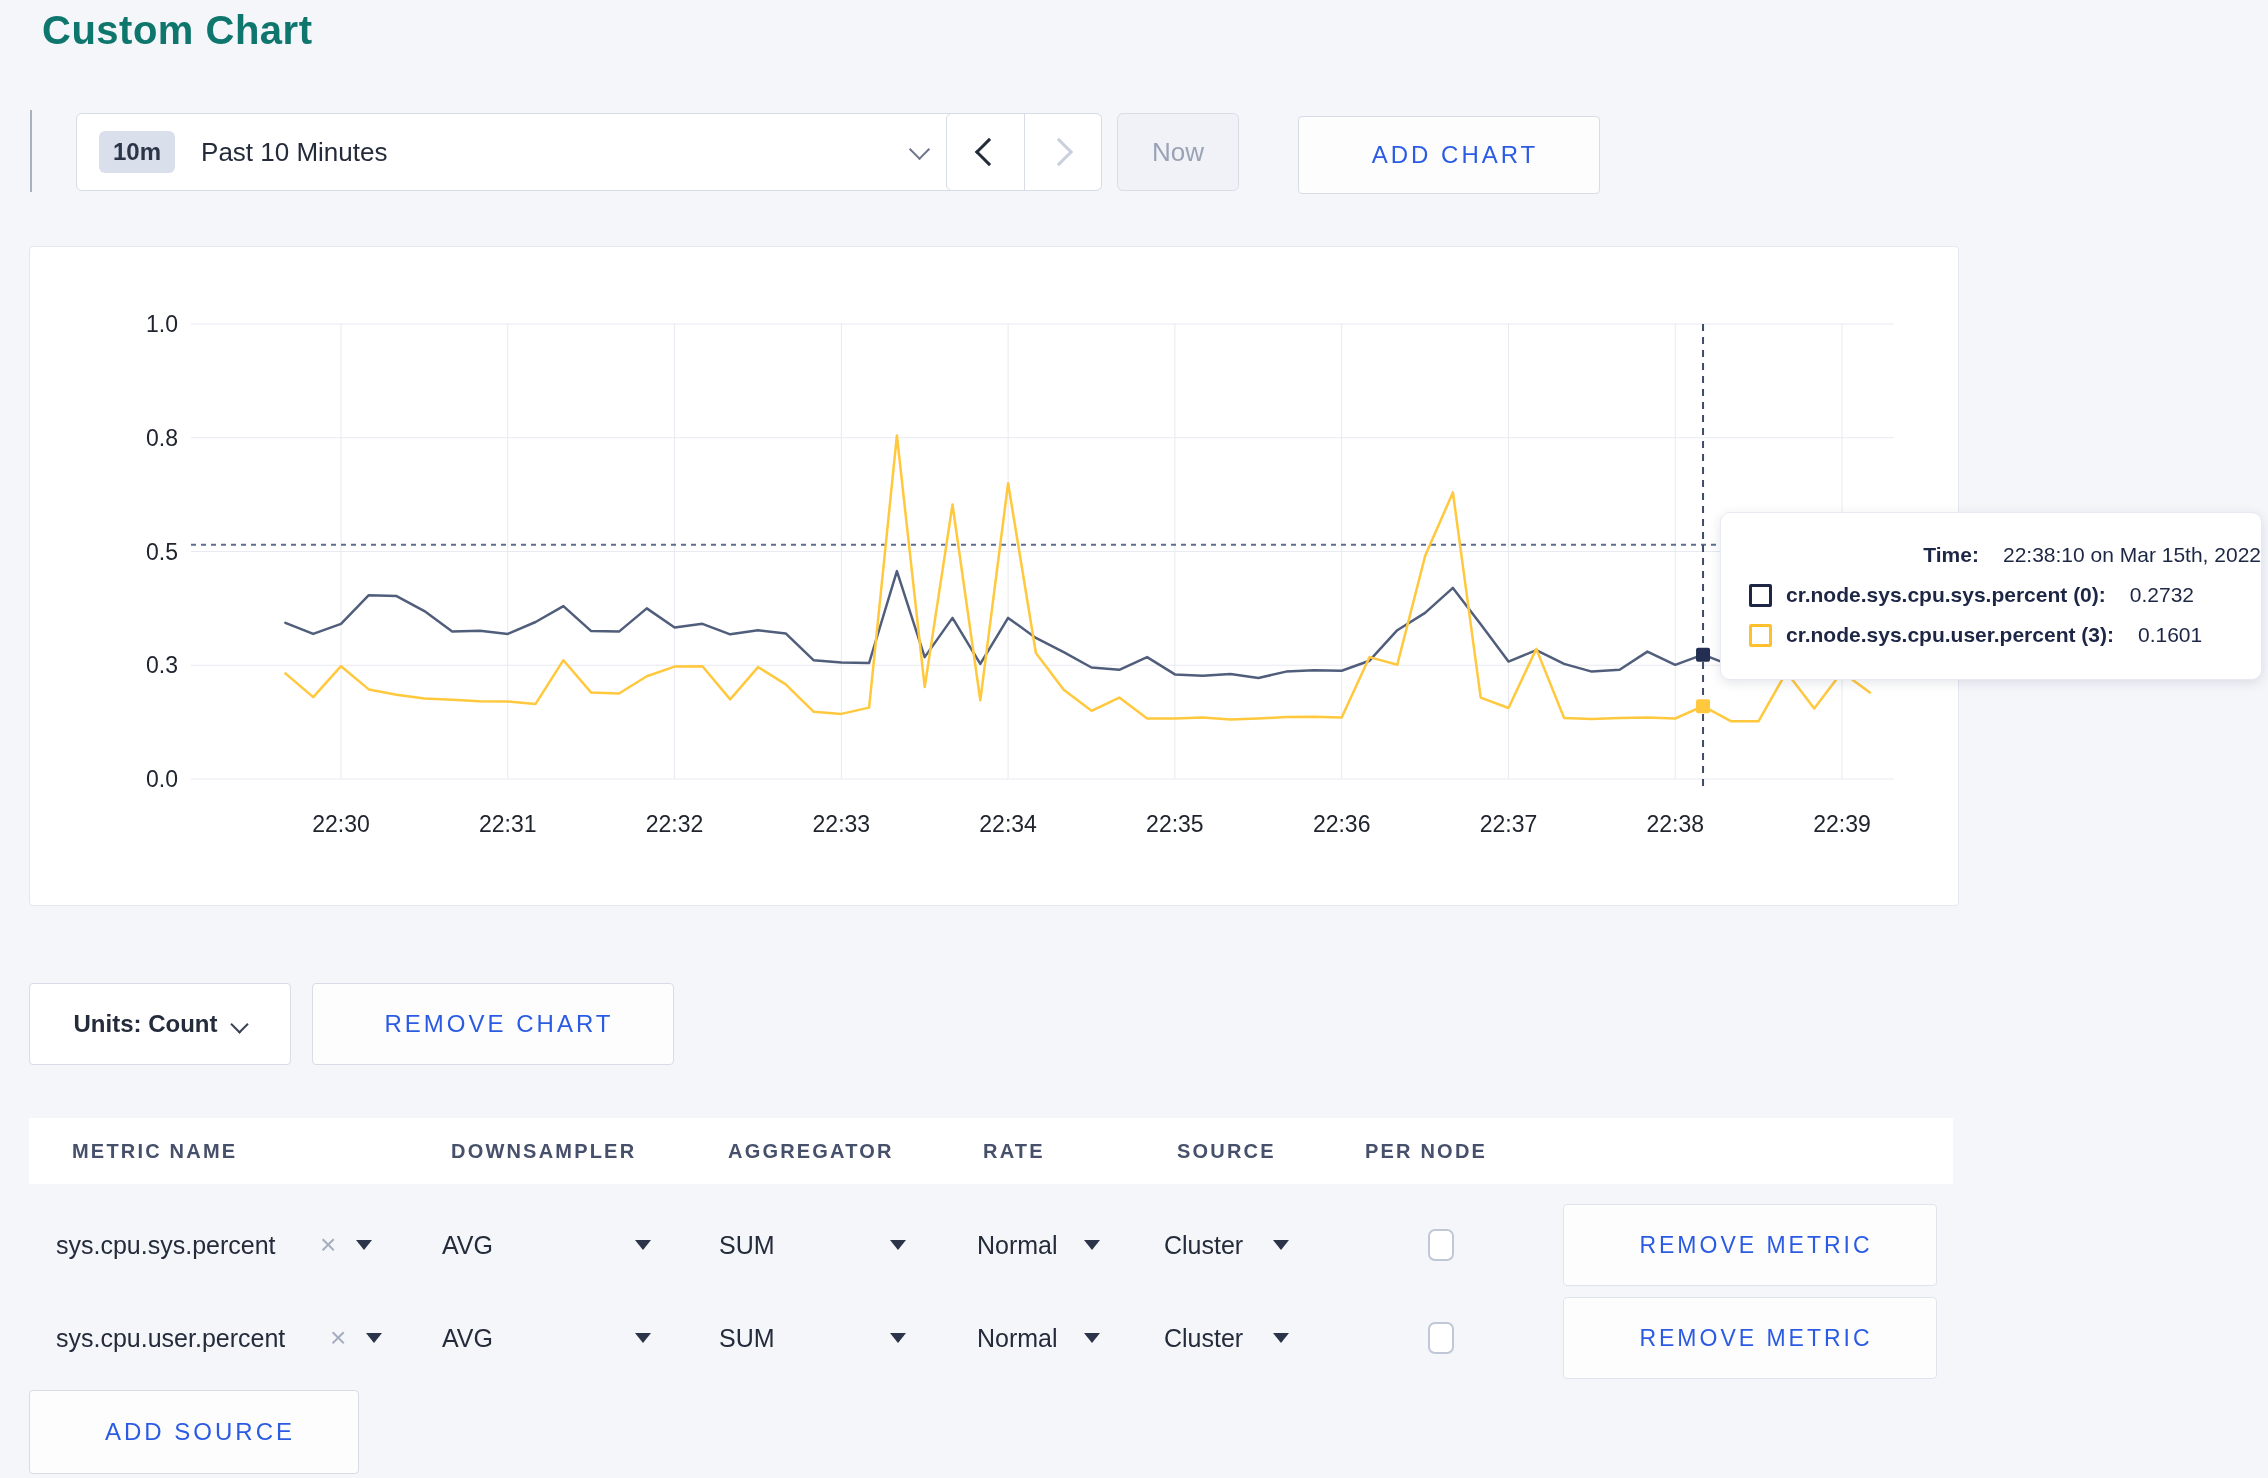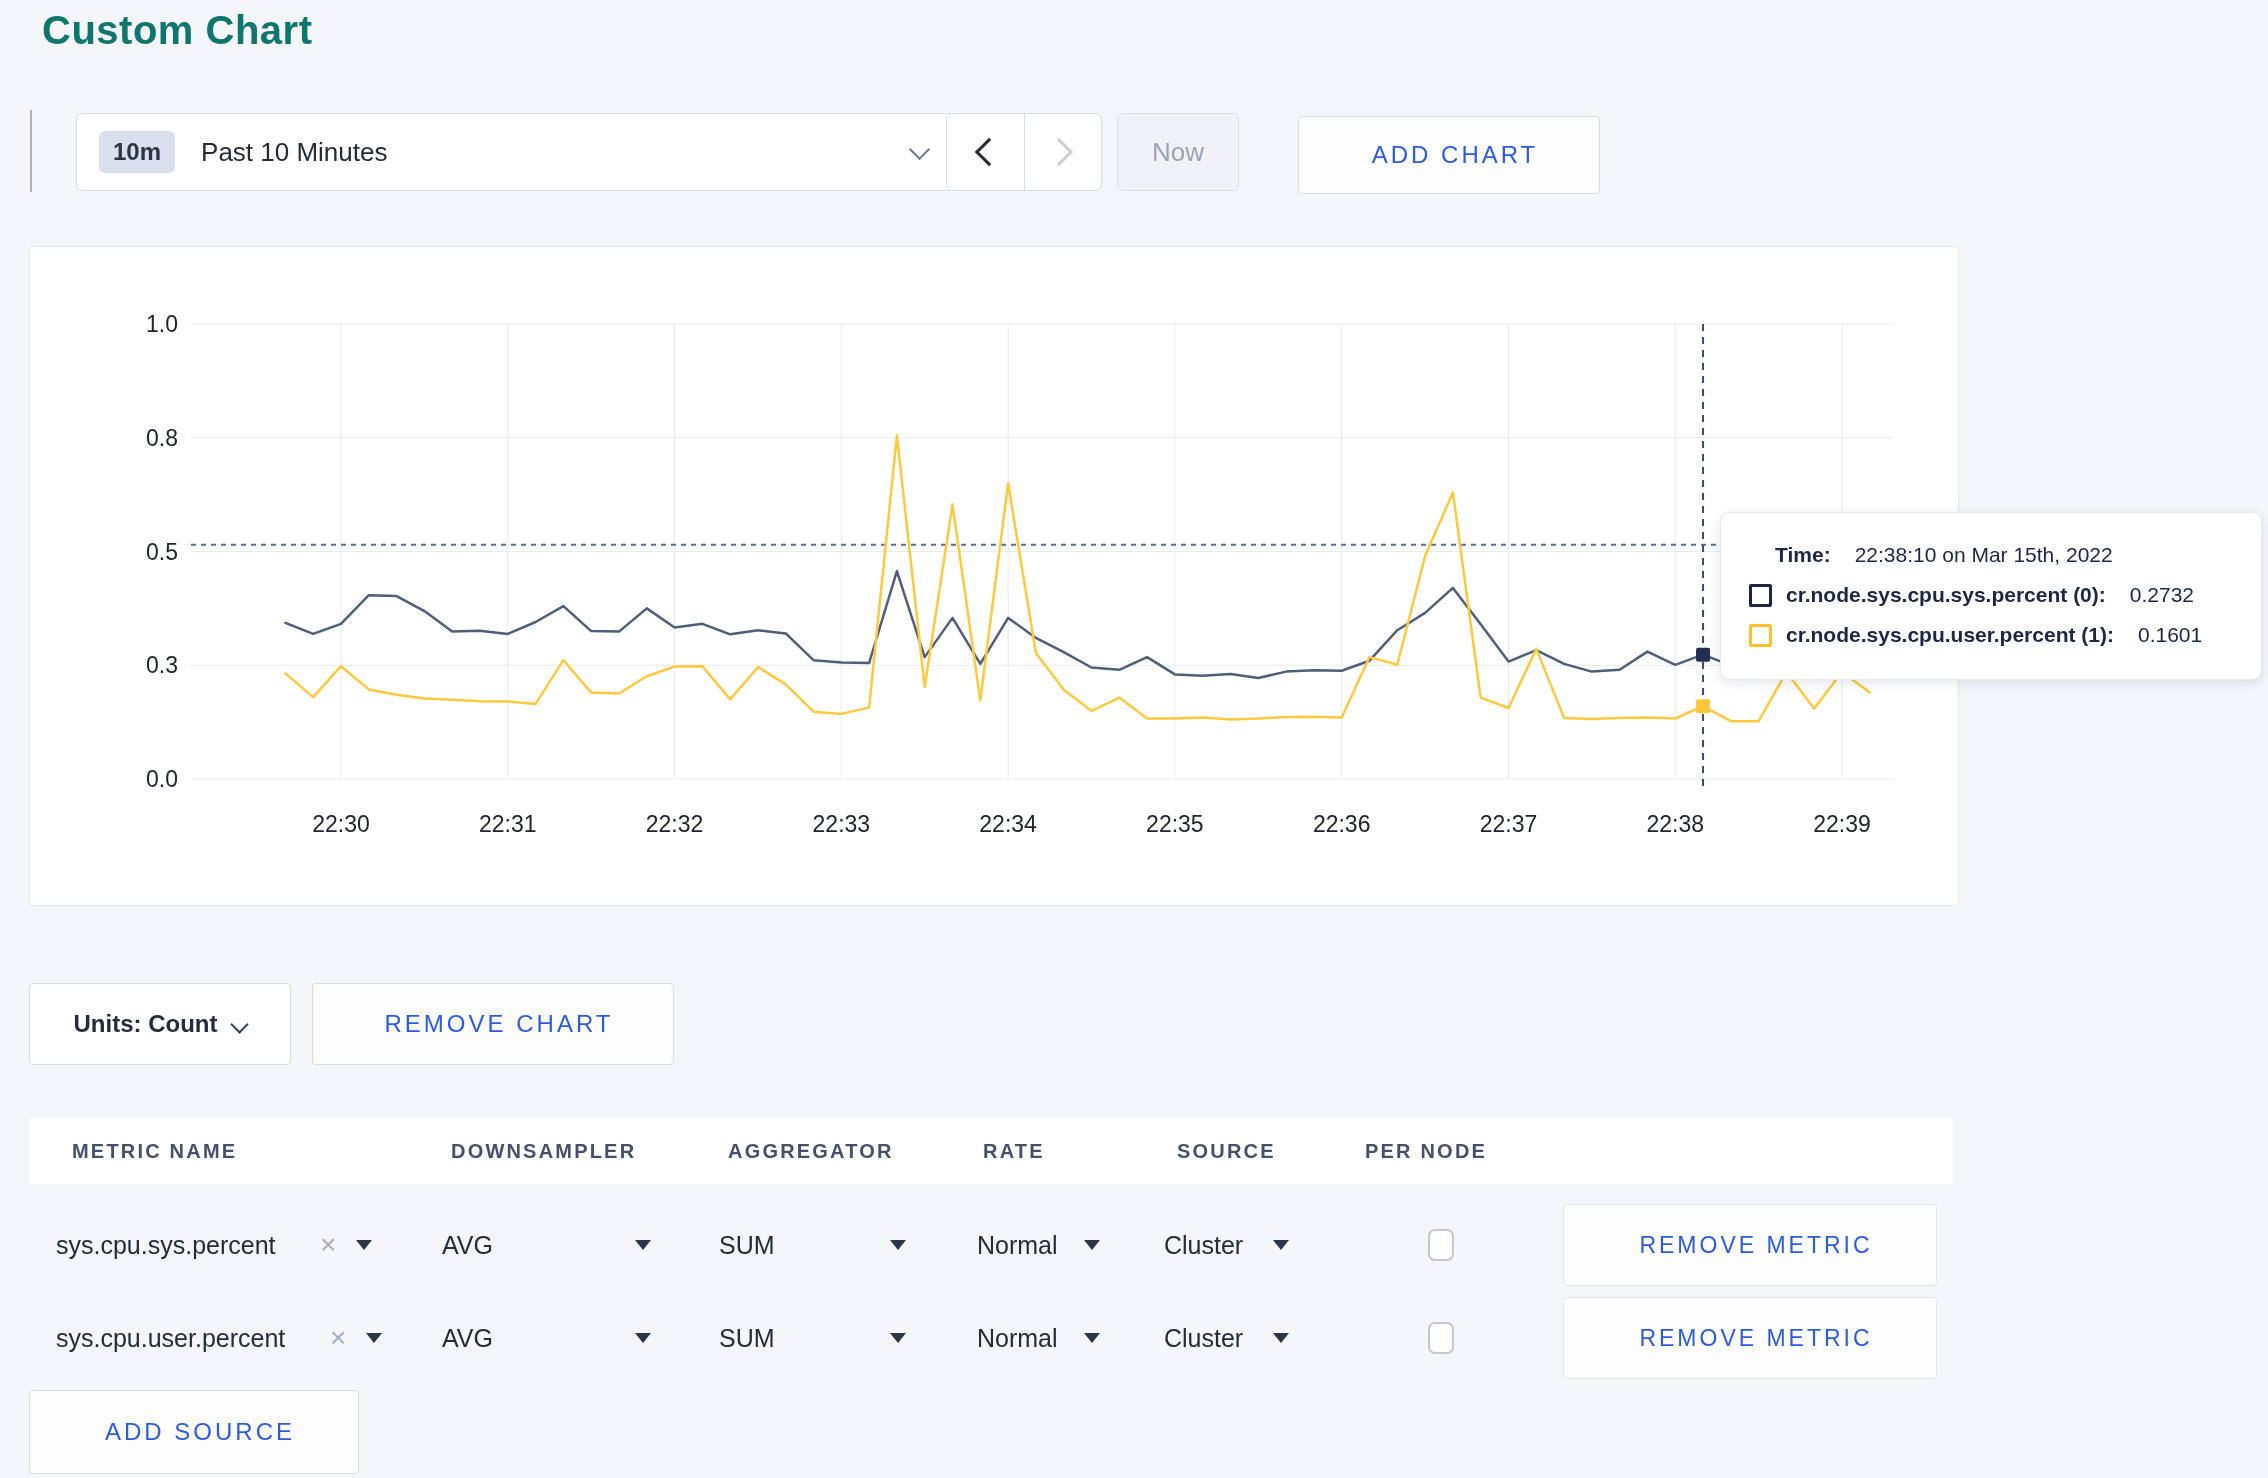--- a/index.html
+++ b/index.html
@@ -25,21 +25,21 @@
   .blue-btn{background:#fdfdfe;border:1px solid #d8dce6;border-radius:4px;display:flex;align-items:center;justify-content:center;
     color:#2b5be3;font-weight:500;letter-spacing:3px;cursor:pointer;box-sizing:border-box;padding-left:12px;}
   #add-chart-button{left:1298px;top:116px;width:302px;height:78px;font-size:24px;}
   
   #chart-card{left:29px;top:246px;width:1928px;height:658px;background:#fff;border:1px solid #e4e7ee;border-radius:4px;}
   #chart-svg{position:absolute;left:0;top:0;}
   
   #tooltip{left:1720px;top:512px;width:542px;height:168px;background:#fff;border:1px solid #e7eaf1;border-radius:10px;
     box-shadow:0 3px 12px rgba(30,40,70,.12);z-index:10;padding:22px 0 0 28px;box-sizing:border-box;}
   .tt-row{display:flex;align-items:center;height:40px;font-size:21px;color:#1d2745;}
-  #tt-time-row{margin-left:26px;}
+  #tt-time-row{margin-left:26px;justify-content:flex-end;}
   .tt-label{font-weight:700;}
   .tt-value{margin-left:24px;font-weight:400;}
   .tt-square{width:17px;height:17px;border:3.5px solid #1d2745;border-radius:2px;margin-right:14px;background:#fff;flex:none;}
   
   #units-select{left:29px;top:983px;width:262px;height:82px;display:flex;align-items:center;justify-content:center;cursor:pointer;border-radius:4px;}
   #units-label{font-size:24px;font-weight:700;color:#242b3a;}
   #units-chev{margin-left:16px;width:11px;height:11px;border-color:#3a4257;}
   #remove-chart-button{left:312px;top:983px;width:362px;height:82px;font-size:24px;}
   
   #table-header{left:29px;top:1118px;width:1924px;height:66px;background:#fff;}
@@ -121,21 +121,21 @@
     <span class="tt-label">Time:</span>
     <span class="tt-value">22:38:10 on Mar 15th, 2022</span>
   </div>
   <div class="tt-row">
     <span class="tt-square" style="border-color: rgb(29, 39, 69);"></span>
     <span class="tt-label">cr.node.sys.cpu.sys.percent (0):</span>
     <span class="tt-value">0.2732</span>
   </div>
   <div class="tt-row">
     <span class="tt-square" style="border-color: rgb(255, 192, 46);"></span>
-    <span class="tt-label">cr.node.sys.cpu.user.percent (1):</span>
+    <span class="tt-label">cr.node.sys.cpu.user.percent (3):</span>
     <span class="tt-value">0.1601</span>
   </div>
 </div>
 
 <div class="abs panel" id="units-select">
   <span id="units-label">Units: Count</span>
   <span class="chev" id="units-chev"></span>
 </div>
 <div class="abs blue-btn" id="remove-chart-button">REMOVE CHART</div>
 

